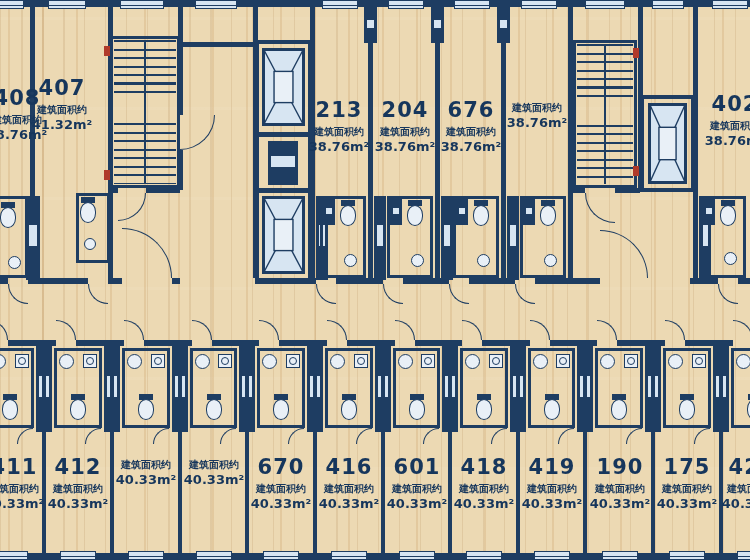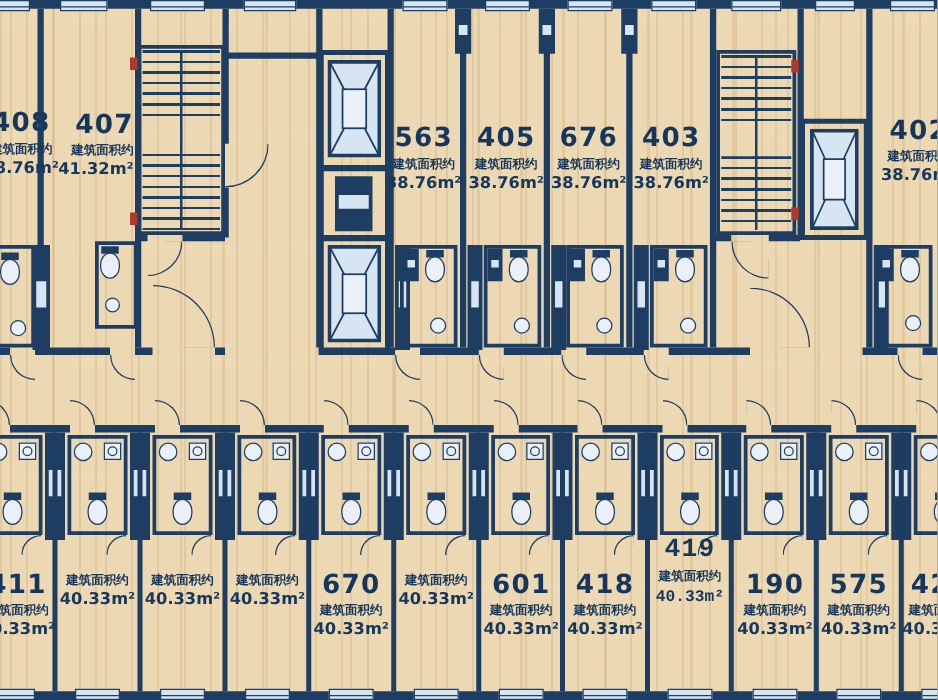--- a/index.html
+++ b/index.html
@@ -298,98 +298,99 @@
     <div class="p fx ell" style="left:747px;top:399px;width:16px;height:21px;"></div>
     <div class="p red" style="left:104px;top:46px;width:6px;height:10px;"></div>
     <div class="p red" style="left:104px;top:170px;width:6px;height:10px;"></div>
     <div class="p red" style="left:633px;top:48px;width:6px;height:10px;"></div>
     <div class="p red" style="left:633px;top:166px;width:6px;height:10px;"></div>
     <div class="p label" style="left:17px;top:86px;width:90px;margin-left:-45px;">
       <div class="num">408</div>
       <div class="pre">建筑面积约</div>
       <div class="area">38.76m²</div>
     </div>
-    <div class="p label" style="left:62px;top:87px;width:90px;margin-left:-45px;text-align:right;">
+    <div class="p label" style="left:62px;top:76px;width:90px;margin-left:-45px;">
       <div class="num">407</div>
       <div class="pre">建筑面积约</div>
       <div class="area">41.32m²</div>
     </div>
     <div class="p label" style="left:339px;top:98px;width:90px;margin-left:-45px;">
-      <div class="num">563</div>
+      <div class="num">213</div>
       <div class="pre">建筑面积约</div>
       <div class="area">38.76m²</div>
     </div>
     <div class="p label" style="left:405px;top:98px;width:90px;margin-left:-45px;">
-      <div class="num">405</div>
+      <div class="num">204</div>
       <div class="pre">建筑面积约</div>
       <div class="area">38.76m²</div>
     </div>
     <div class="p label" style="left:471px;top:98px;width:90px;margin-left:-45px;">
       <div class="num">676</div>
       <div class="pre">建筑面积约</div>
       <div class="area">38.76m²</div>
     </div>
     <div class="p label" style="left:537px;top:98px;width:90px;margin-left:-45px;">
-      <div class="num">403</div>
       <div class="pre">建筑面积约</div>
       <div class="area">38.76m²</div>
     </div>
     <div class="p label" style="left:735px;top:92px;width:90px;margin-left:-45px;">
       <div class="num">402</div>
       <div class="pre">建筑面积约</div>
       <div class="area">38.76m²</div>
     </div>
     <div class="p label" style="left:14px;top:455px;width:90px;margin-left:-45px;">
       <div class="num">411</div>
       <div class="pre">建筑面积约</div>
       <div class="area">40.33m²</div>
     </div>
     <div class="p label" style="left:78px;top:455px;width:90px;margin-left:-45px;">
+      <div class="num">412</div>
       <div class="pre">建筑面积约</div>
       <div class="area">40.33m²</div>
     </div>
     <div class="p label" style="left:146px;top:455px;width:90px;margin-left:-45px;">
       <div class="pre">建筑面积约</div>
       <div class="area">40.33m²</div>
     </div>
     <div class="p label" style="left:214px;top:455px;width:90px;margin-left:-45px;">
       <div class="pre">建筑面积约</div>
       <div class="area">40.33m²</div>
     </div>
     <div class="p label" style="left:281px;top:455px;width:90px;margin-left:-45px;">
       <div class="num">670</div>
       <div class="pre">建筑面积约</div>
       <div class="area">40.33m²</div>
     </div>
     <div class="p label" style="left:349px;top:455px;width:90px;margin-left:-45px;">
+      <div class="num">416</div>
       <div class="pre">建筑面积约</div>
       <div class="area">40.33m²</div>
     </div>
     <div class="p label" style="left:417px;top:455px;width:90px;margin-left:-45px;">
       <div class="num">601</div>
       <div class="pre">建筑面积约</div>
       <div class="area">40.33m²</div>
     </div>
     <div class="p label" style="left:484px;top:455px;width:90px;margin-left:-45px;">
       <div class="num">418</div>
       <div class="pre">建筑面积约</div>
       <div class="area">40.33m²</div>
     </div>
-    <div class="p label" style="left:552px;top:429px;width:90px;margin-left:-45px;font-family:Liberation Mono, monospace;">
+    <div class="p label" style="left:552px;top:455px;width:90px;margin-left:-45px;">
       <div class="num">419</div>
       <div class="pre">建筑面积约</div>
       <div class="area">40.33m²</div>
     </div>
     <div class="p label" style="left:620px;top:455px;width:90px;margin-left:-45px;">
       <div class="num">190</div>
       <div class="pre">建筑面积约</div>
       <div class="area">40.33m²</div>
     </div>
     <div class="p label" style="left:687px;top:455px;width:90px;margin-left:-45px;">
-      <div class="num">575</div>
+      <div class="num">175</div>
       <div class="pre">建筑面积约</div>
       <div class="area">40.33m²</div>
     </div>
     <div class="p label" style="left:752px;top:455px;width:90px;margin-left:-45px;">
       <div class="num">422</div>
       <div class="pre">建筑面积约</div>
       <div class="area">40.33m²</div>
     </div>
   </div>
 

